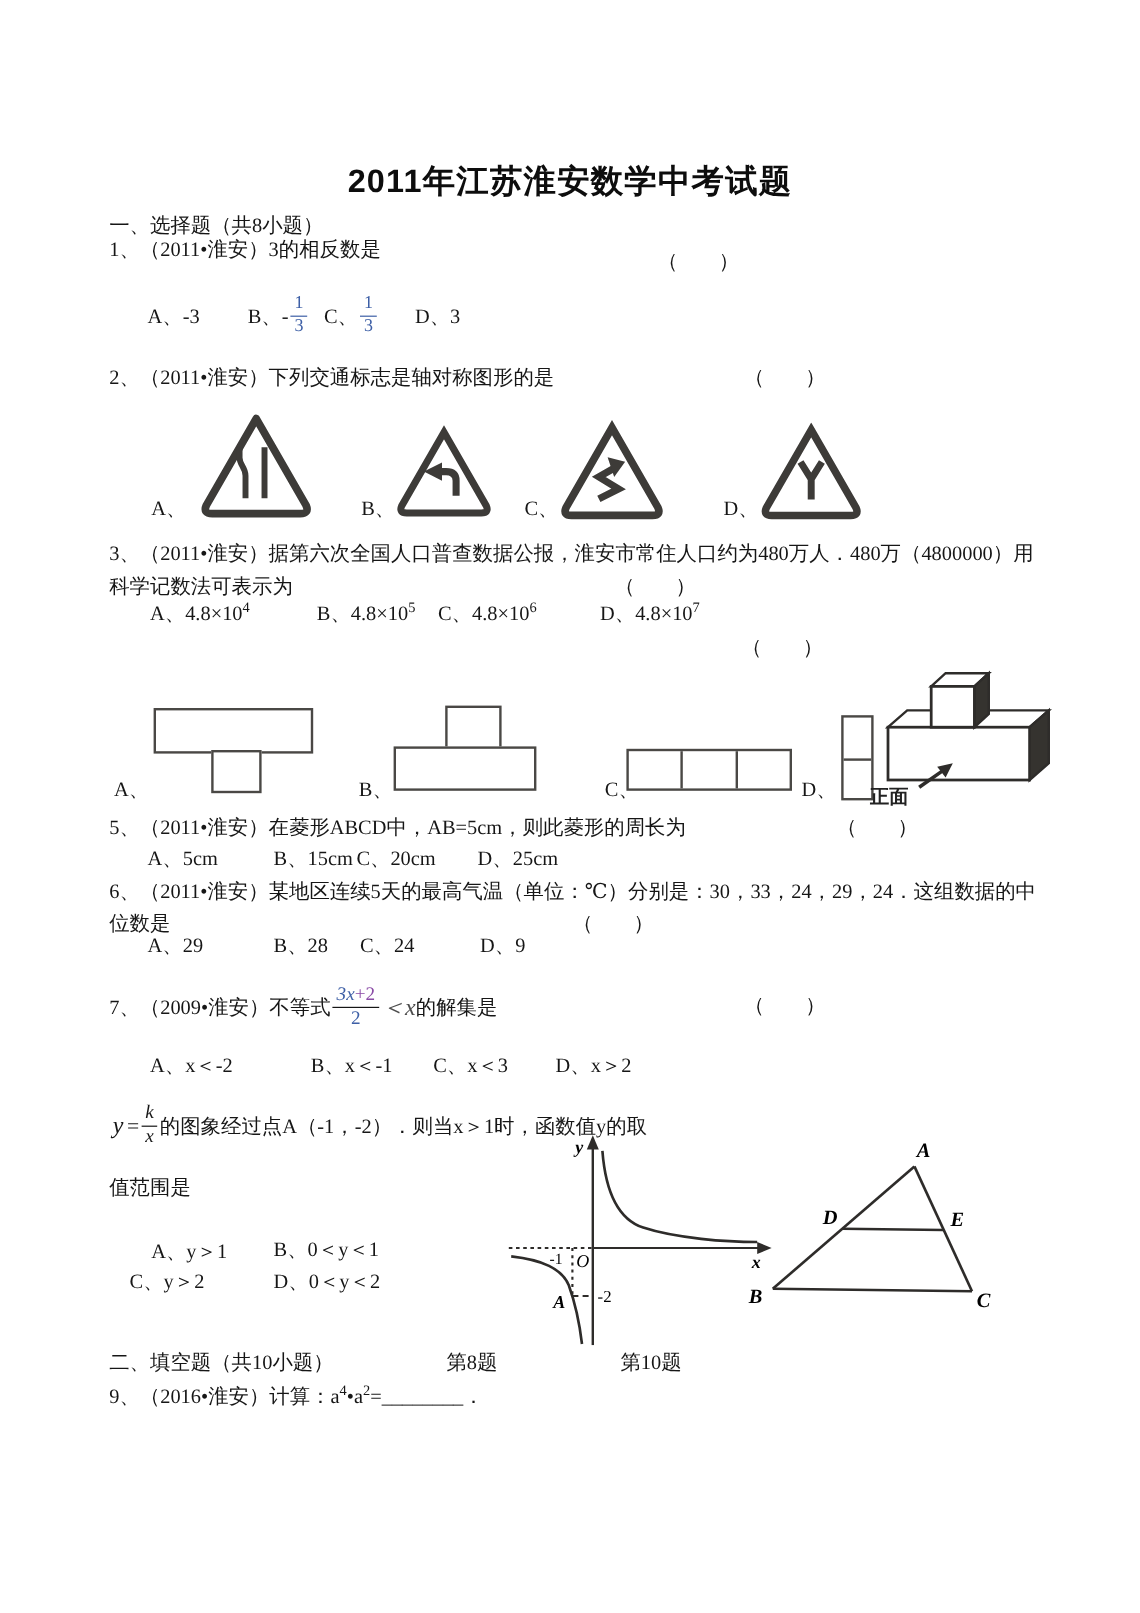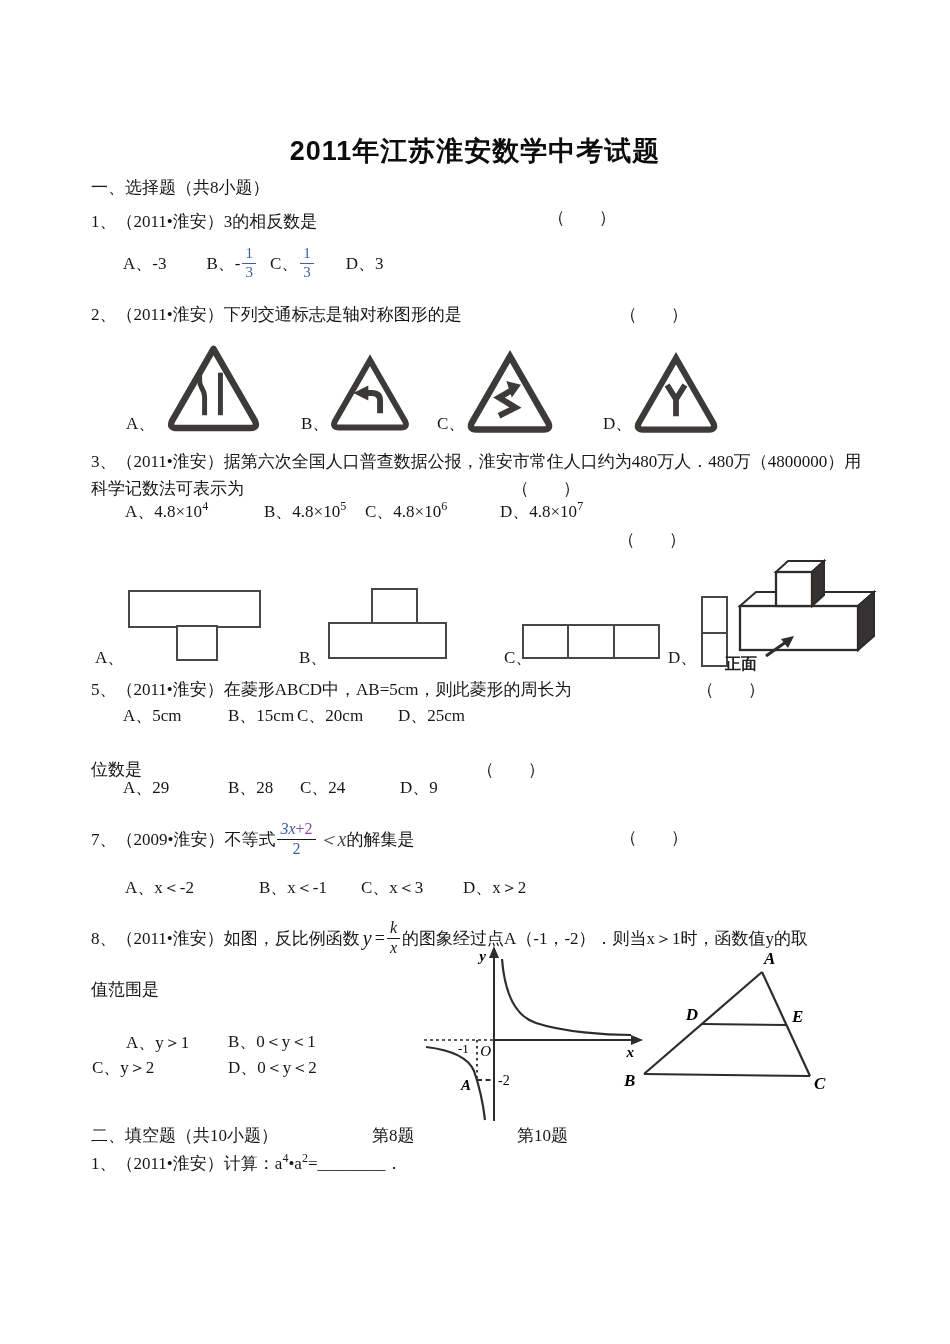--- a/index.html
+++ b/index.html
@@ -36,21 +36,21 @@
 </style>
 </head>
 <body>
 
 <div id="page">
 
   <div class="abs title">2011年江苏淮安数学中考试题</div>
 
   <div class="abs qline" style="top:176px">一、选择题（共8小题）</div>
 
-  <div class="abs qline" style="top:210px">1、（2011•淮安）3的相反数是</div>
+  <div class="abs qline" style="top:196px">1、（2011•淮安）3的相反数是</div>
   <div class="abs" style="left:548px;top:206px">（　　）</div>
   <div class="abs vflex" style="left:123px;top:240px;height:46px">
     <span>A、-3</span>
     <span style="width:40px"></span>
     <span class="vflex">
       <span>B、-</span>
         <span class="frac blue">
           <span class="fnum">1</span>
           <span class="fden">3</span>
         </span>
@@ -136,20 +136,21 @@
     <text x="7" y="121" font-size="16" font-weight="bold" fill="#222">正面</text>
   </svg>
 
   <div class="abs qline" style="top:678px">5、（2011•淮安）在菱形ABCD中，AB=5cm，则此菱形的周长为</div>
   <div class="abs" style="left:697px;top:678px">（　　）</div>
   <div class="abs" style="left:123px;top:704px">A、5cm</div>
   <div class="abs" style="left:228px;top:704px">B、15cm</div>
   <div class="abs" style="left:297px;top:704px">C、20cm</div>
   <div class="abs" style="left:398px;top:704px">D、25cm</div>
 
+  <div class="abs qline" style="top:731px">6、（2011•淮安）某地区连续5天的最高气温（单位：℃）分别是：30，33，24，29，24．这组数据的中</div>
   <div class="abs qline" style="top:758px">位数是</div>
   <div class="abs" style="left:477px;top:758px">（　　）</div>
   <div class="abs" style="left:123px;top:776px">A、29</div>
   <div class="abs" style="left:228px;top:776px">B、28</div>
   <div class="abs" style="left:300px;top:776px">C、24</div>
   <div class="abs" style="left:400px;top:776px">D、9</div>
 
   <div class="abs qline vflex" style="top:815px;height:48px">
     <span>7、（2009•淮安）不等式</span>
     <span class="frac" style="font-size:16px">
@@ -159,33 +160,32 @@
     <span class="gray mathit" style="font-size:20px">＜x</span>
     <span>的解集是</span>
   </div>
   <div class="abs" style="left:620px;top:826px">（　　）</div>
   <div class="abs" style="left:125px;top:876px">A、x＜-2</div>
   <div class="abs" style="left:259px;top:876px">B、x＜-1</div>
   <div class="abs" style="left:361px;top:876px">C、x＜3</div>
   <div class="abs" style="left:463px;top:876px">D、x＞2</div>
 
   <div class="abs qline vflex" style="top:916px;height:44px">
-    <span>8、（2011•淮安）如图，反比例函数</span>
     <span class="mathit" style="font-size:20px;margin:0 3px">y</span>
     <span style="font-size:18px">=</span>
     <span class="frac mathit" style="font-size:16px">
       <span class="fnum">k</span>
         <span class="fden">x</span>
     </span>
     <span>的图象经过点A（-1，-2）．则当x＞1时，函数值y的取</span>
   </div>
   <div class="abs qline" style="top:978px">值范围是</div>
   <div class="abs" style="left:126px;top:1031px">A、y＞1</div>
   <div class="abs" style="left:228px;top:1030px">B、0＜y＜1</div>
-  <div class="abs" style="left:92px;top:1056px">C、y＞2</div>
+  <div class="abs" style="left:108px;top:1056px">C、y＞2</div>
   <div class="abs" style="left:228px;top:1056px">D、0＜y＜2</div>
 
   <svg class="abs" style="left:398px;top:943px" width="255" height="178" viewBox="0 0 255 178">
     <line x1="96" y1="12" x2="96" y2="178" stroke="#2e2c2a" stroke-width="2"></line>
     <polygon points="96,3 91,15 101,15" fill="#2e2c2a"></polygon>
     <line x1="26" y1="97" x2="96" y2="97" stroke="#2e2c2a" stroke-width="1.6" stroke-dasharray="3,3"></line>
     <line x1="96" y1="97" x2="236" y2="97" stroke="#2e2c2a" stroke-width="1.8"></line>
     <polygon points="245,97 233,92 233,102" fill="#2e2c2a"></polygon>
     <path d="M104,16 C107,55 120,74 138,80 C165,89 208,92 233,92" fill="none" stroke="#2e2c2a" stroke-width="2.2"></path>
     <path d="M28,104 C54,107 70,114 76,128 C81,142 85,160 87,177" fill="none" stroke="#2e2c2a" stroke-width="2.2"></path>
@@ -209,17 +209,17 @@
     <text x="198" y="143" font-size="17" font-style="italic" font-weight="bold">C</text>
     <text x="82" y="74" font-size="17" font-style="italic" font-weight="bold" text-anchor="end">D</text>
     <text x="176" y="76" font-size="17" font-style="italic" font-weight="bold">E</text>
   </svg>
 
   <div class="abs qline" style="top:1124px">二、填空题（共10小题）</div>
   <div class="abs" style="left:372px;top:1124px">第8题</div>
   <div class="abs" style="left:517px;top:1124px">第10题</div>
 
   <div class="abs qline" style="top:1152px">
-    <span>1、（2011•淮安）计算：</span><span>a</span><sup>4</sup><span>•a</span><sup>2</sup><span>=________．</span>
+    <span>9、（2016•淮安）计算：</span><span>a</span><sup>4</sup><span>•a</span><sup>2</sup><span>=________．</span>
   </div>
 
 
 </div>
 
 </body></html>

